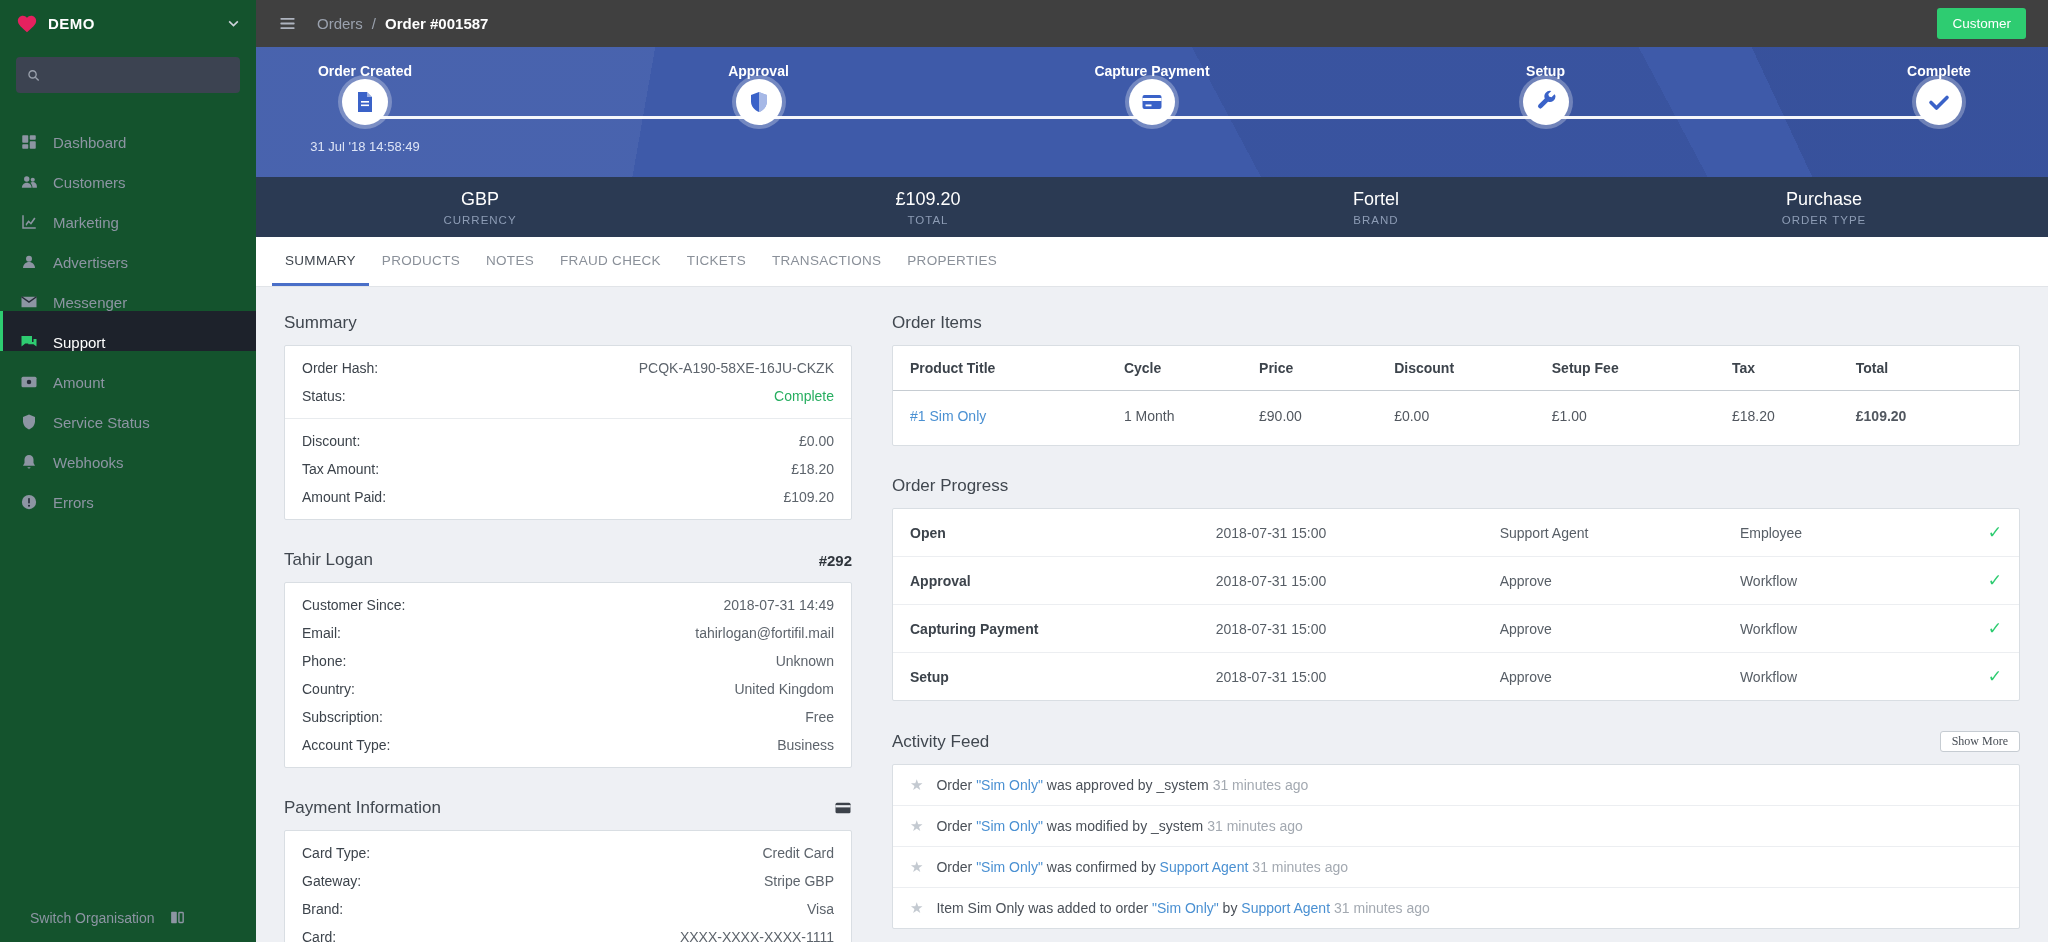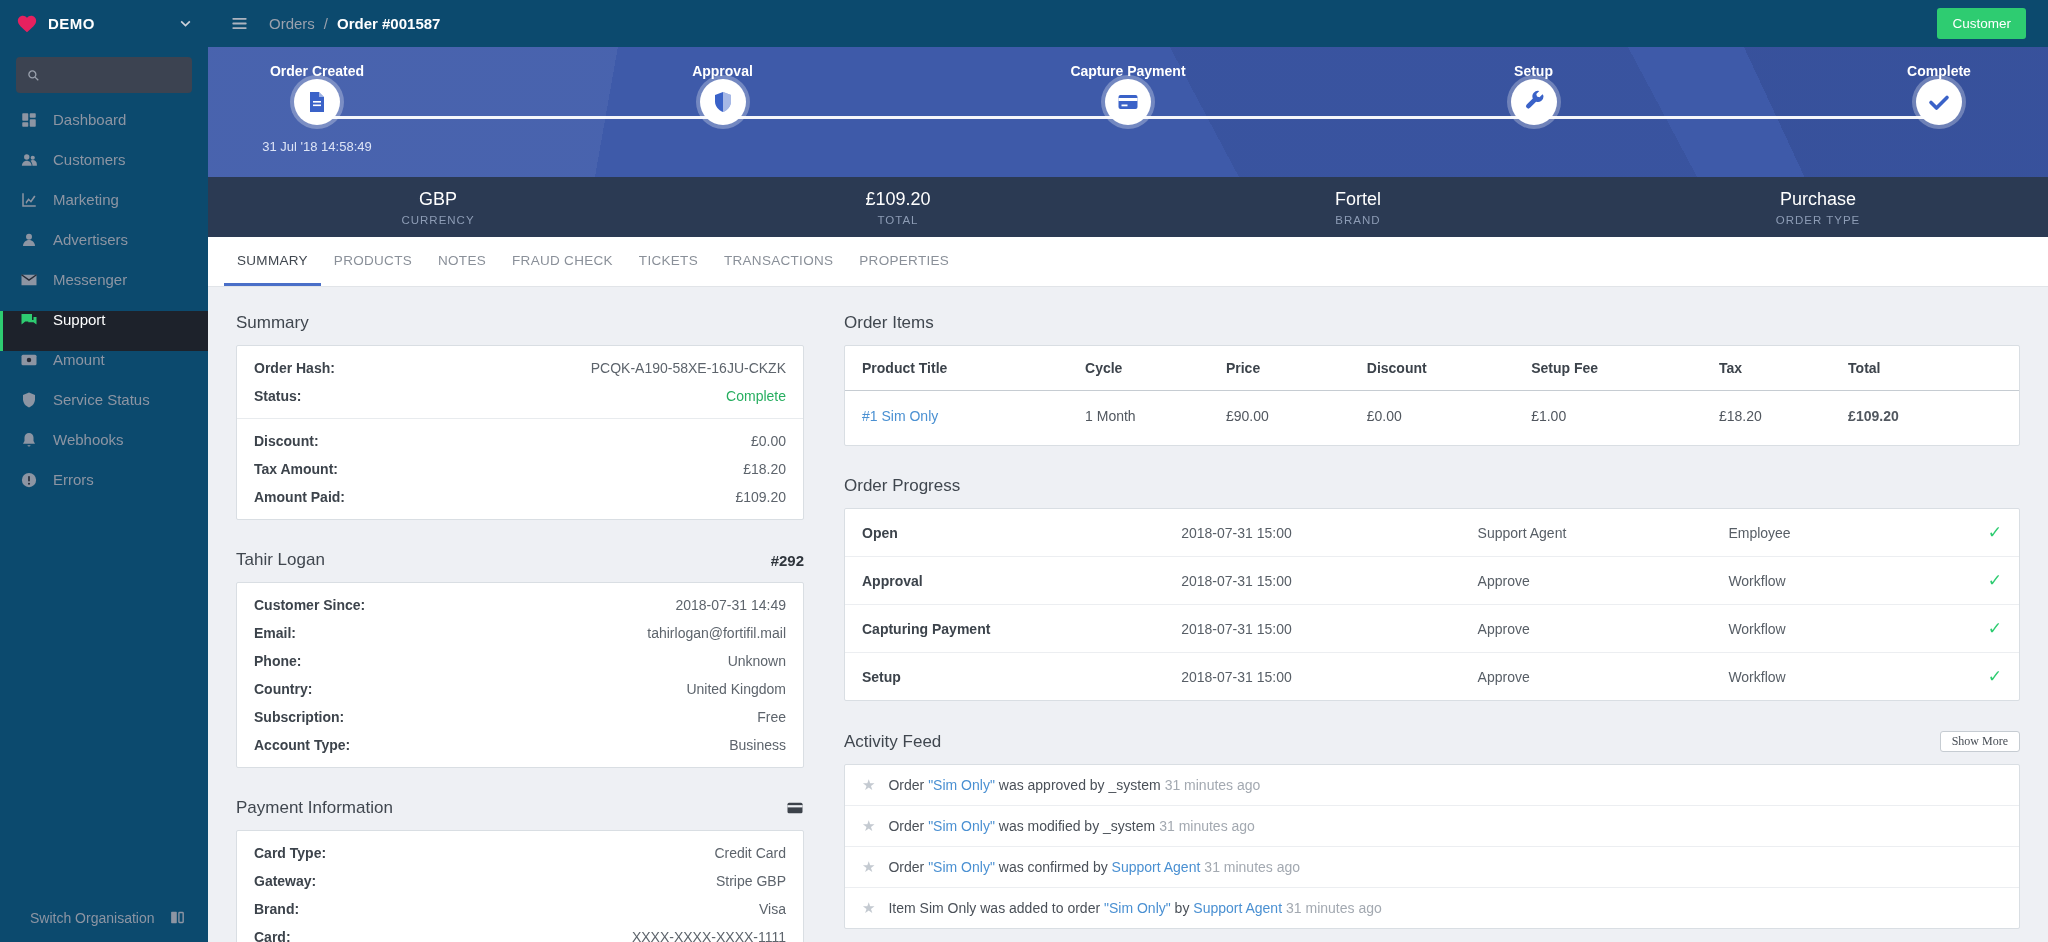--- a/index.html
+++ b/index.html
@@ -4,41 +4,41 @@
 <style>
   * { box-sizing: border-box; margin: 0; padding: 0; }
   html,body { width:2048px; height:942px; overflow:hidden; }
   body { font-family:"Liberation Sans","DejaVu Sans",sans-serif; background:#eef0f4; color:#4a5058; }
   svg { fill:currentColor; display:block; }
   a { text-decoration:none; }
 
   .app { display:flex; height:100%; }
 
   
-  .sidebar { width:208px; flex-shrink:0; background:#0c4a6e; color:#8d95a3; display:flex; flex-direction:column; position:relative; }
+  .sidebar { width:256px; flex-shrink:0; background:#14532d; color:#8d95a3; display:flex; flex-direction:column; position:relative; }
   .sidebar-header { height:47px; display:flex; align-items:center; padding:0 16px; gap:10px; flex-shrink:0; }
   .logo-icon svg { width:22px; height:22px; }
   .org-name { color:#fff; font-weight:bold; font-size:15px; letter-spacing:.5px; flex:1; }
   .chevron-icon { color:#cdd2da; }
   .chevron-icon svg { width:13px; height:13px; fill:none; stroke:currentColor; stroke-width:3; }
   .search-box { margin:10px 16px 12px 16px; background:#3c4351; border-radius:4px; height:36px; display:flex; align-items:center; padding:0 11px; gap:9px; }
   .search-box svg { width:15px; height:15px; fill:none; stroke:#9aa1ad; stroke-width:2.4; }
   .search-input { background:transparent; border:none; outline:none; color:#c7ccd5; font-size:14px; width:100%; font-family:inherit; }
   .nav { margin-top:6px; }
-  .nav-item { display:flex; align-items:flex-start; gap:15px; height:40px; padding:0 17px; font-size:15px; cursor:pointer; border-left:3px solid transparent; }
+  .nav-item { display:flex; align-items:flex-end; gap:15px; height:40px; padding:0 17px; font-size:15px; cursor:pointer; border-left:3px solid transparent; }
   .nav-item svg { width:18px; height:18px; flex-shrink:0; }
   .nav-item.active { background:#1d222b; border-left-color:#2ecc71; color:#fff; }
   .nav-item.active .nav-icon { color:#2ecc71; }
   .sidebar-footer { position:absolute; bottom:16px; left:0; right:0; padding:0 22px 0 30px; display:flex; align-items:center; gap:14px; font-size:14px; cursor:pointer; }
   .sidebar-footer svg { width:17px; height:17px; }
 
   
   .main { flex:1; min-width:0; display:flex; flex-direction:column; }
 
-  .topbar { height:47px; flex-shrink:0; background:#0c4a6e; display:flex; align-items:center; padding:0 22px; gap:20px; }
+  .topbar { height:47px; flex-shrink:0; background:#404040; display:flex; align-items:center; padding:0 22px; gap:20px; }
   .hamburger { color:#aeb4bf; cursor:pointer; }
   .hamburger svg { width:19px; height:19px; }
   .breadcrumb { flex:1; display:flex; align-items:center; gap:9px; font-size:15px; color:#9aa1ad; }
   .breadcrumb .root { color:#9aa1ad; cursor:pointer; }
   .breadcrumb .current { color:#fff; font-weight:bold; }
   .customer-btn { background:#2ecc71; color:#fff; border:none; border-radius:3px; padding:8px 15px; font-size:13.5px; cursor:pointer; font-family:inherit; }
 
   
   .stepper { height:130px; flex-shrink:0; position:relative; display:flex; justify-content:space-between; padding:0 24px;
     background:
@@ -71,21 +71,21 @@
   .section { margin-bottom:30px; }
   .section-head { display:flex; justify-content:space-between; align-items:center; margin-bottom:12px; }
   .section-title { font-size:17px; color:#40474f; font-weight:normal; }
   .section-meta { font-size:15px; color:#2f353c; font-weight:bold; }
   .card-head-icon { color:#3c424a; }
   .card-head-icon svg { width:18px; height:18px; }
   .card { background:#fff; border:1px solid #d9dee3; border-radius:2px; }
   .card.padded { padding:8px 0; }
 
   .kv-row { display:flex; justify-content:space-between; align-items:center; padding:6px 17px; font-size:14px; }
-  .kv-label { color:#3c434b; font-weight:bold; }
+  .kv-label { color:#3c434b; font-weight:normal; }
   .kv-value { color:#5d646c; text-align:right; }
   .kv-value.green { color:#27ae60; }
   .kv-divider { border-top:1px solid #e8ebee; margin:8px 0; }
 
   .link { color:#4a90d2; cursor:pointer; }
 
   .oi-table { width:100%; border-collapse:collapse; font-size:14px; }
   .oi-table th { text-align:left; padding:14px 17px; color:#3c434b; font-weight:bold; border-bottom:1px solid #c6ccd2; }
   .oi-table td { padding:17px 17px 21px 17px; color:#51575f; }
   .total-cell { font-weight:bold; color:#333; }

